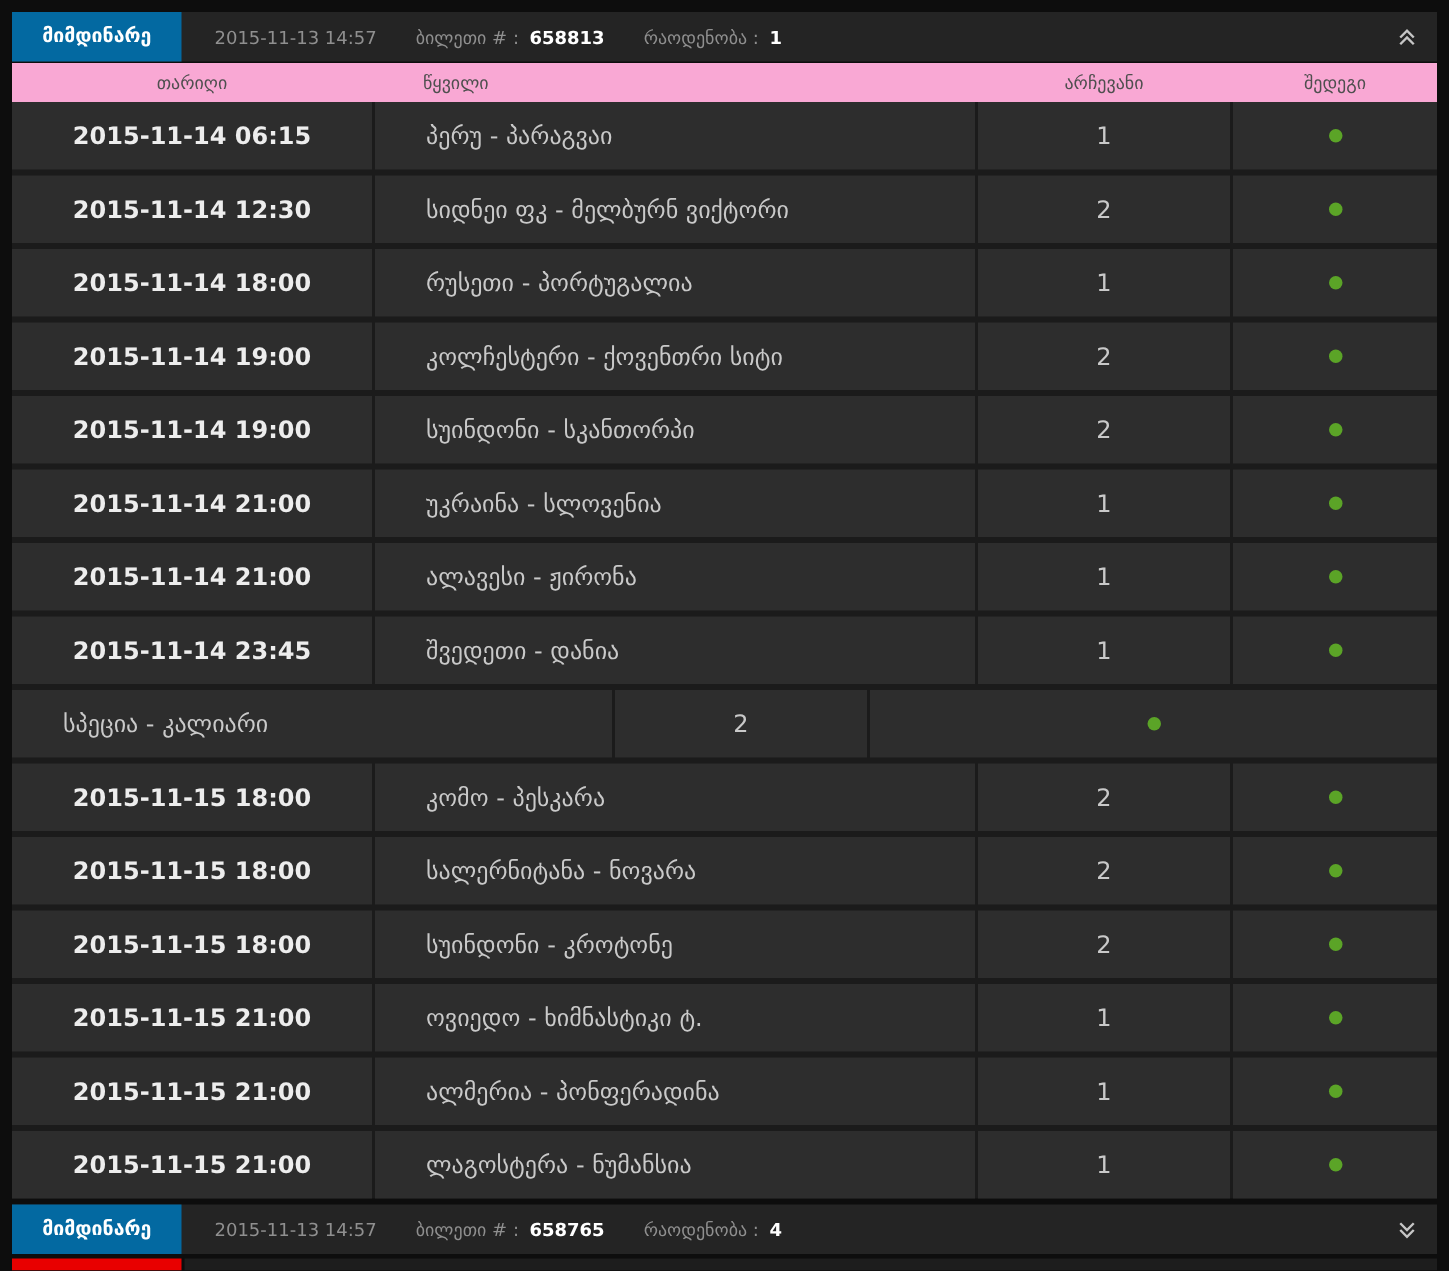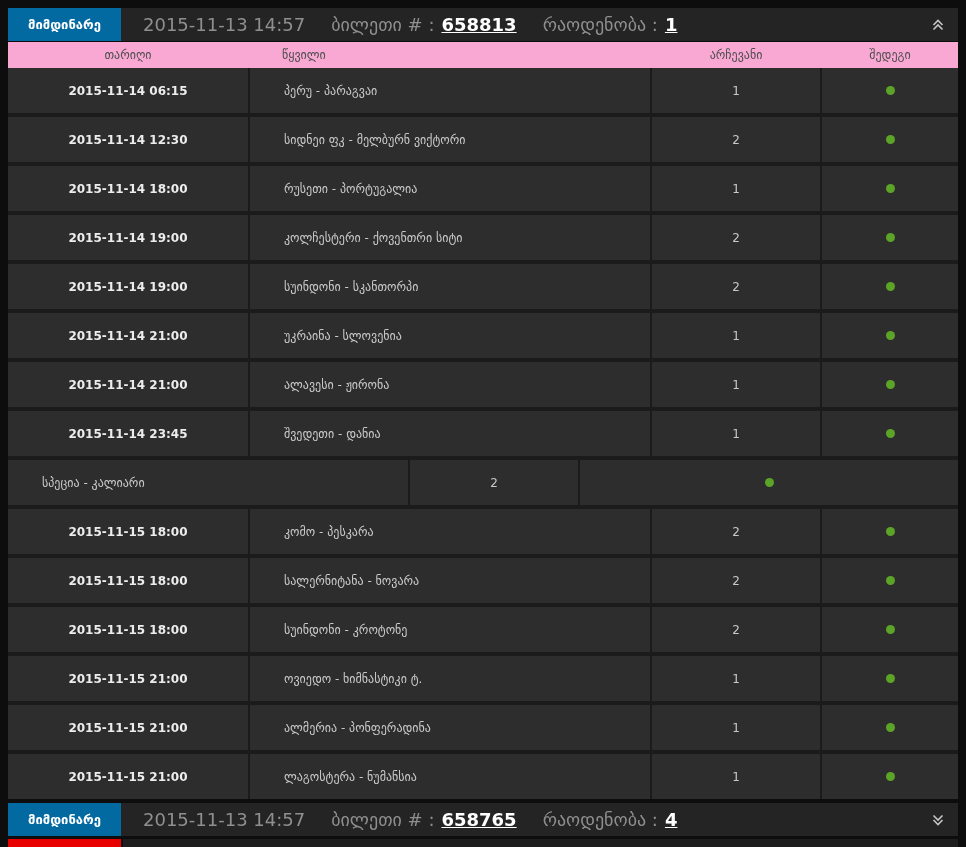--- a/index.html
+++ b/index.html
@@ -31,28 +31,28 @@
     font-size: 13px;
     display: flex;
     align-items: center;
     justify-content: center;
     cursor: pointer;
     flex: 0 0 auto;
   }
   .bar .info {
     display: flex;
     align-items: center;
-    font-size: 18px;
+    font-size: 12px;
     color: #8f8f8f;
     margin-left: 22px;
     gap: 26px;
     white-space: nowrap;
   }
   .bar .info .pair-lv { display: flex; gap: 7px; align-items: center; }
-  .bar .info .val { color: #ffffff; font-weight: bold; text-decoration: underline; }
+  .bar .info .val { color: #ffffff; font-weight: bold; }
   .bar .toggle {
     position: absolute;
     right: 11px;
     top: 50%;
     transform: translateY(-50%);
     width: 18px;
     height: 18px;
     cursor: pointer;
     display: flex;
     align-items: center;
@@ -79,21 +79,21 @@
   .trow {
     display: flex;
     height: 45px;
     margin-bottom: 4px;
     column-gap: 2px;
   }
   .trow .cell {
     background: #2d2d2d;
     display: flex;
     align-items: center;
-    font-size: 12px;
+    font-size: 16px;
     color: #c9c9c9;
   }
   .trow .c-date {
     width: 240px;
     justify-content: center;
     color: #ededed;
     font-weight: bold;
   }
   .trow .c-pair { width: 400px; justify-content: flex-start; }
   .trow .c-choice { width: 168px; justify-content: center; }

